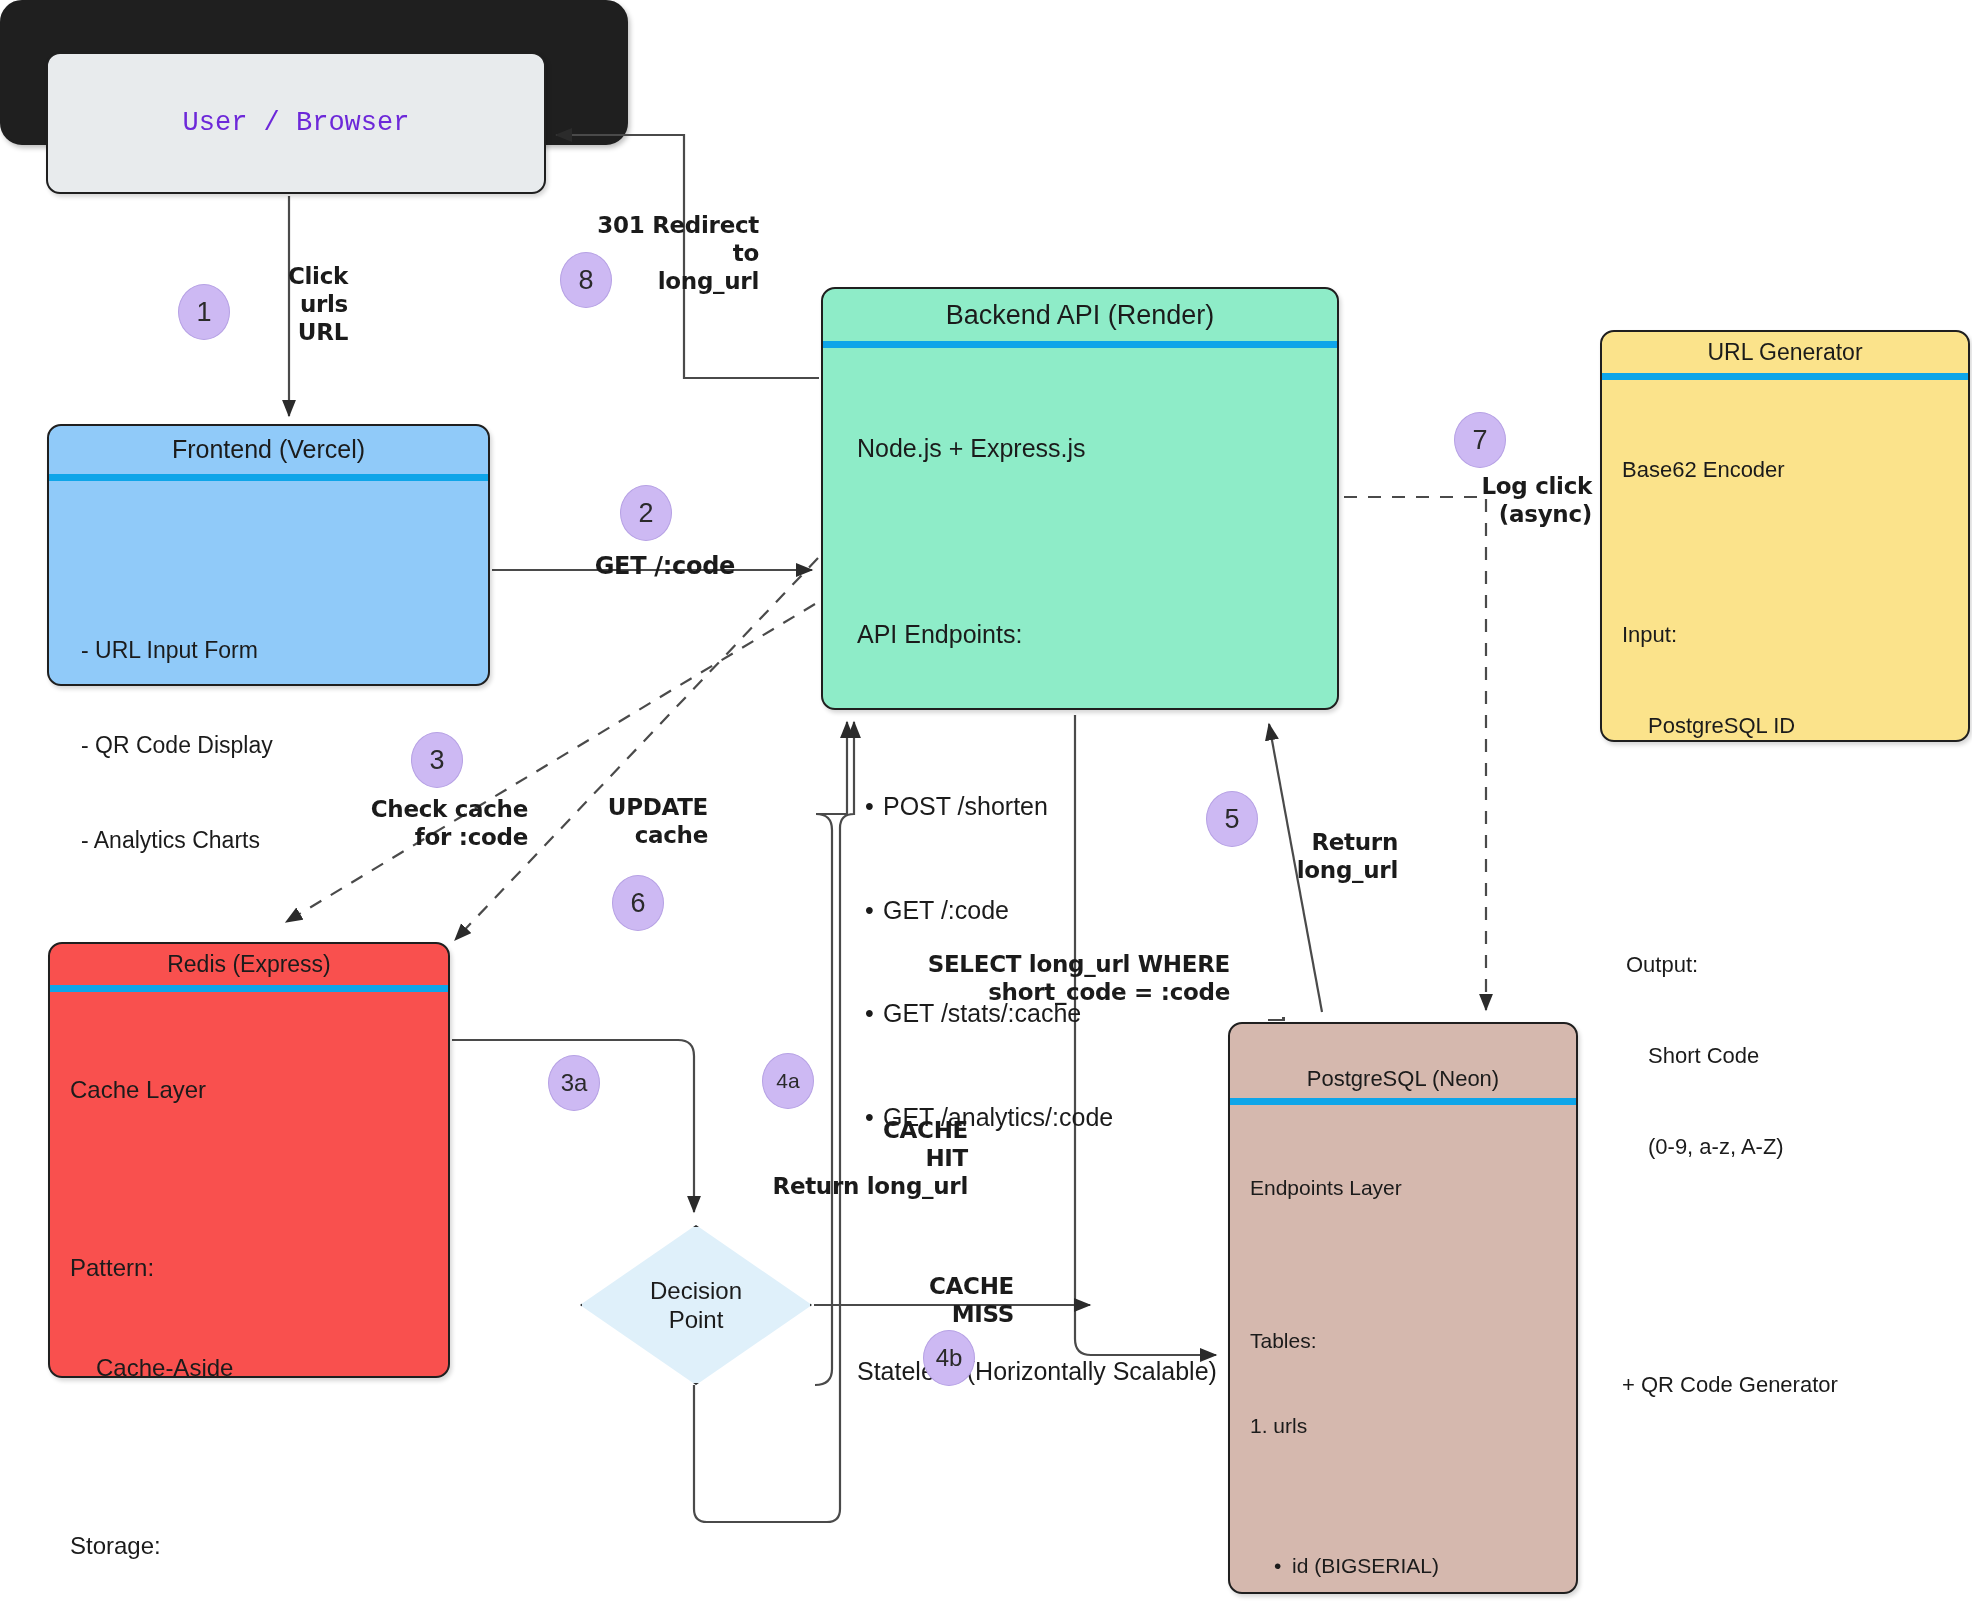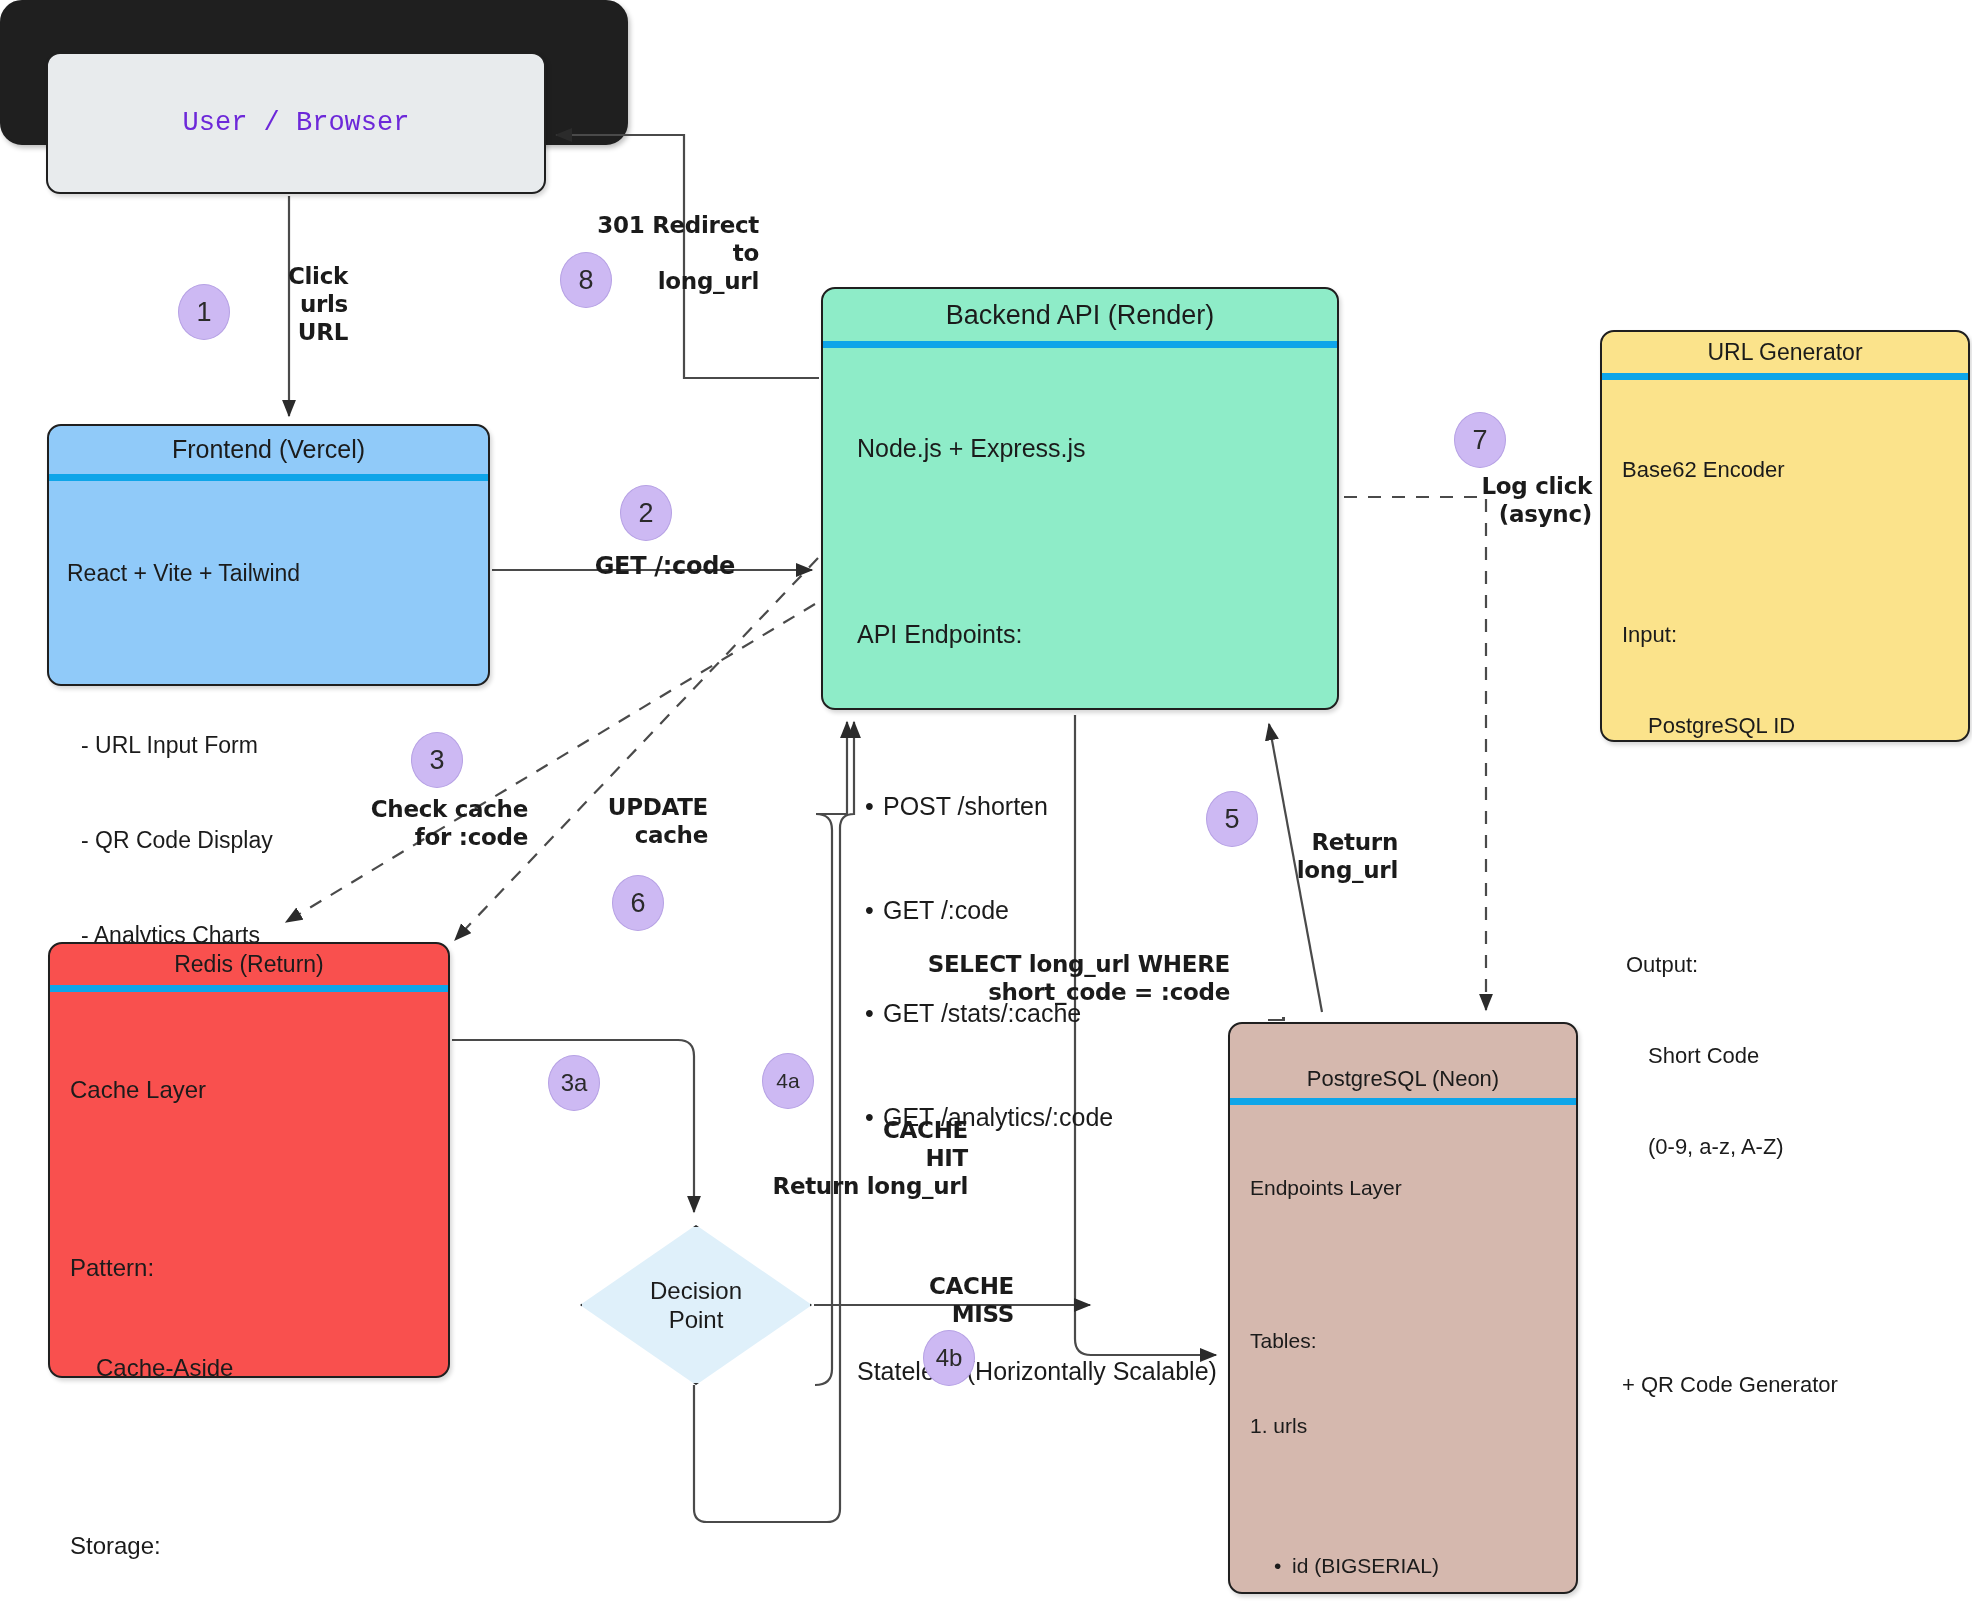--- a/index.html
+++ b/index.html
@@ -188,21 +188,20 @@
     <span>User / Browser</span>
   </div>
 
   <div id="node-title-banner">
     <span>Flow 2: Redirect (GET /:code)</span>
   </div>
 
   <div class="node" id="node-frontend">
     <div class="node-title">Frontend (Vercel)</div>
     <div class="node-body">
-      <div>React + Vite + Tailwind</div>
       <span class="blank"></span>
       <div style="padding-left:14px">- URL Input Form</div>
       <div style="padding-left:14px">- QR Code Display</div>
       <div style="padding-left:14px">- Analytics Charts</div>
     </div>
   </div>
 
   <div class="node" id="node-backend">
     <div class="node-title">Backend API (Render)</div>
     <div class="node-body">
@@ -232,21 +231,21 @@
       <div style="padding-left:4px">Output:</div>
       <div style="padding-left:26px">Short Code</div>
       <div style="padding-left:26px">(0-9, a-z, A-Z)</div>
       <span class="blank"></span>
       <span class="blank"></span>
       <div>+ QR Code Generator</div>
     </div>
   </div>
 
   <div class="node" id="node-redis">
-    <div class="node-title">Redis (Return)</div>
+    <div class="node-title">Redis (Express)</div>
     <div class="node-body">
       <div>Cache Layer</div>
       <span class="blank"></span>
       <div>Pattern:</div>
       <div style="padding-left:26px">Cache-Aside</div>
       <span class="blank"></span>
       <div>Storage:</div>
       
       
       

